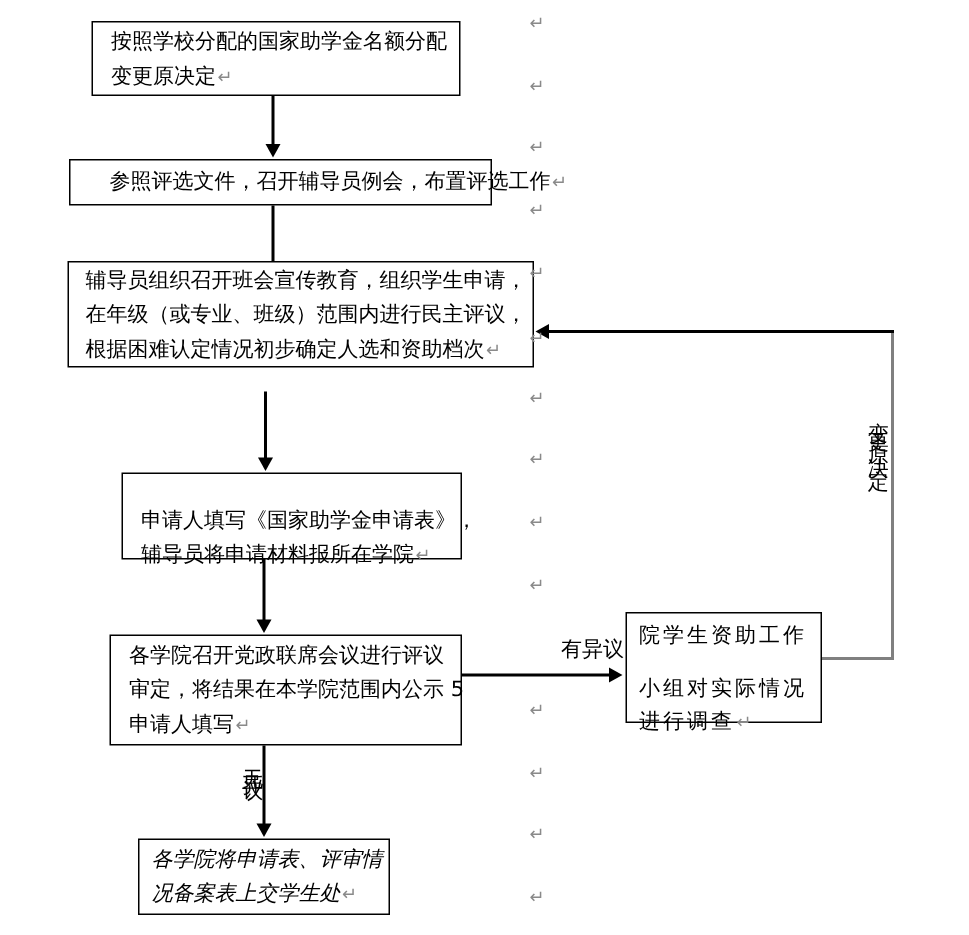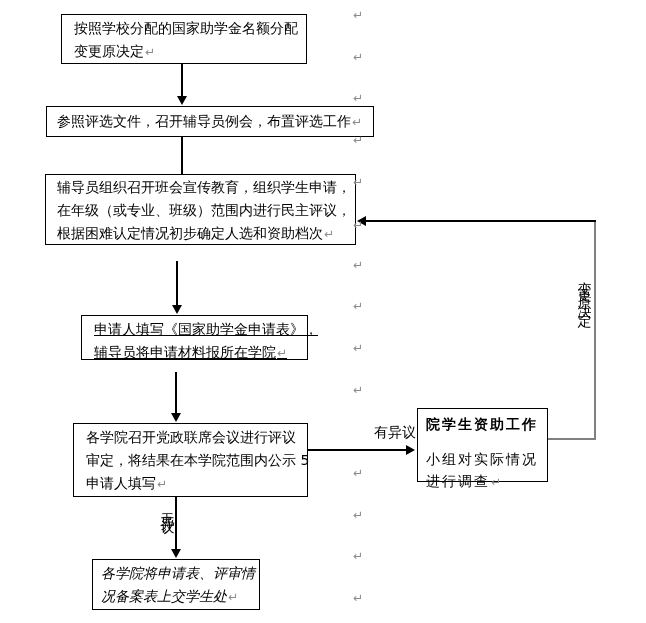--- a/index.html
+++ b/index.html
@@ -79,37 +79,37 @@
 <div id="canvas" style="--page_bg: #ffffff; --text: #000000; --box_border: #000000; --arrow: #000000; --loop_line: #808080; --mark: #8a8a8a;">
 
   <div class="box" style="left:61px;top:14px;width:246px;height:50px;padding:2px 0 0 12px;">
     <div class="ln"><span>按照学校分配的国家助学金名额分配</span></div>
     <div class="ln"><span>变更原决定</span><span class="pmark">↵</span></div>
   </div>
 
   <div class="vline" style="left:181px;top:64px;height:33px;"></div>
   <div class="arr down" style="left:177px;top:96px;"></div>
 
-  <div class="box" style="left:46px;top:106px;width:328px;height:31px;padding:0 0 0 10px;line-height:28px;">
+  <div class="box" style="left:46px;top:106px;width:282px;height:31px;padding:0 0 0 26px;line-height:28px;">
     <div><span>参照评选文件，召开辅导员例会，布置评选工作</span><span class="pmark">↵</span></div>
   </div>
 
   <div class="vline" style="left:181px;top:137px;height:44px;"></div>
   <div class="arr down" style="left:177px;top:180px;"></div>
 
   <div class="box" style="left:45px;top:174px;width:311px;height:71px;padding:1px 0 0 11px;">
     <div class="ln"><span>辅导员组织召开班会宣传教育，组织学生申请，</span></div>
     <div class="ln"><span>在年级（或专业、班级）范围内进行民主评议，</span></div>
     <div class="ln"><span>根据困难认定情况初步确定人选和资助档次</span><span class="pmark">↵</span></div>
   </div>
 
   <div class="vline" style="left:176px;top:261px;height:45px;"></div>
   <div class="arr down" style="left:172px;top:305px;"></div>
 
-  <div class="box" style="left:81px;top:315px;width:227px;height:45px;padding:2px 0 0 12px;text-decoration:underline;">
+  <div class="box" style="left:81px;top:315px;width:227px;height:58px;padding:20px 0 0 12px;">
     <div class="ln"><span>申请人填写《国家助学金申请表》，</span></div>
     <div class="ln"><span>辅导员将申请材料报所在学院</span><span class="pmark">↵</span></div>
   </div>
 
   <div class="vline" style="left:175px;top:372px;height:42px;"></div>
   <div class="arr down" style="left:171px;top:413px;"></div>
 
   <div class="box" style="left:73px;top:423px;width:235px;height:74px;padding:2px 0 0 12px;">
     <div class="ln"><span>各学院召开党政联席会议进行评议</span></div>
     <div class="ln"><span>审定，将结果在本学院范围内公示 5</span></div>
@@ -125,21 +125,21 @@
     <div class="ln"><span>况备案表上交学生处</span><span class="pmark">↵</span></div>
   </div>
 
   <div class="hline" style="left:308px;top:449px;width:99px;"></div>
   <div class="arr right" style="left:406px;top:445px;"></div>
   <div class="flabel" style="left:374px;top:424px;">
     <span>有异议</span><span class="pmark">↵</span>
   </div>
 
   <div class="box" style="left:417px;top:408px;width:131px;height:74px;padding:4px 0 0 8px;letter-spacing:2px;line-height:22px;">
-    <div style="height:22px;font-weight:bold;"><span>院学生资助工作</span></div>
+    <div style="height:22px;"><span>院学生资助工作</span></div>
     <div style="height:22px;margin-top:13px;"><span>小组对实际情况</span></div>
     <div style="height:22px;"><span>进行调查</span><span class="pmark">↵</span></div>
   </div>
 
   <div class="hline gline" style="left:548px;top:438px;width:48px;"></div>
   <div class="vline gline" style="left:594px;top:220px;height:220px;"></div>
   <div class="hline" style="left:365px;top:220px;width:231px;"></div>
   <div class="arr left" style="left:357px;top:216px;"></div>
   <div class="vtext" style="left:578px;top:270px;letter-spacing:8px;">变更原决定</div>
 

